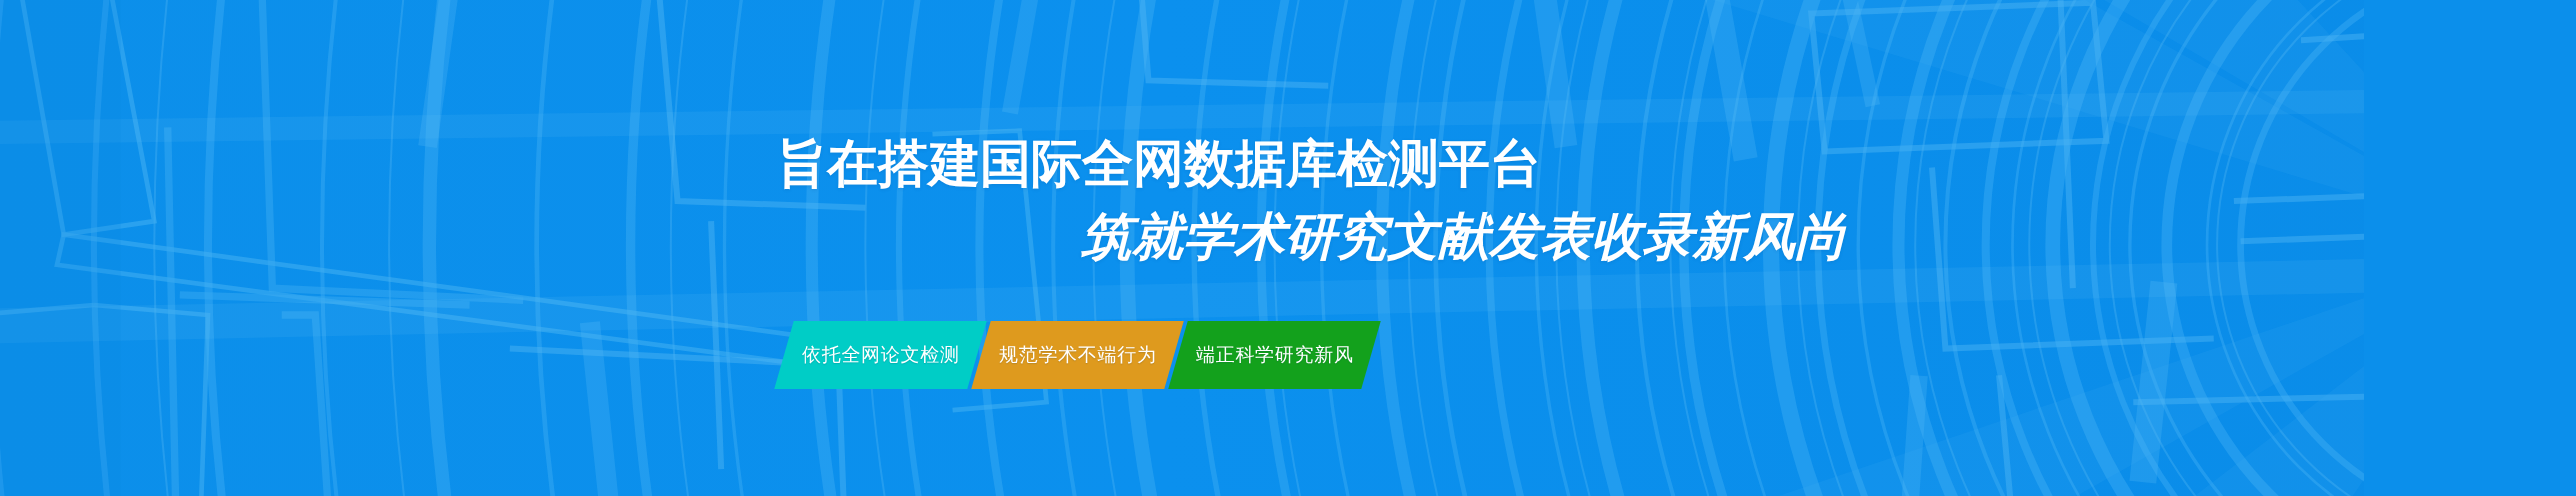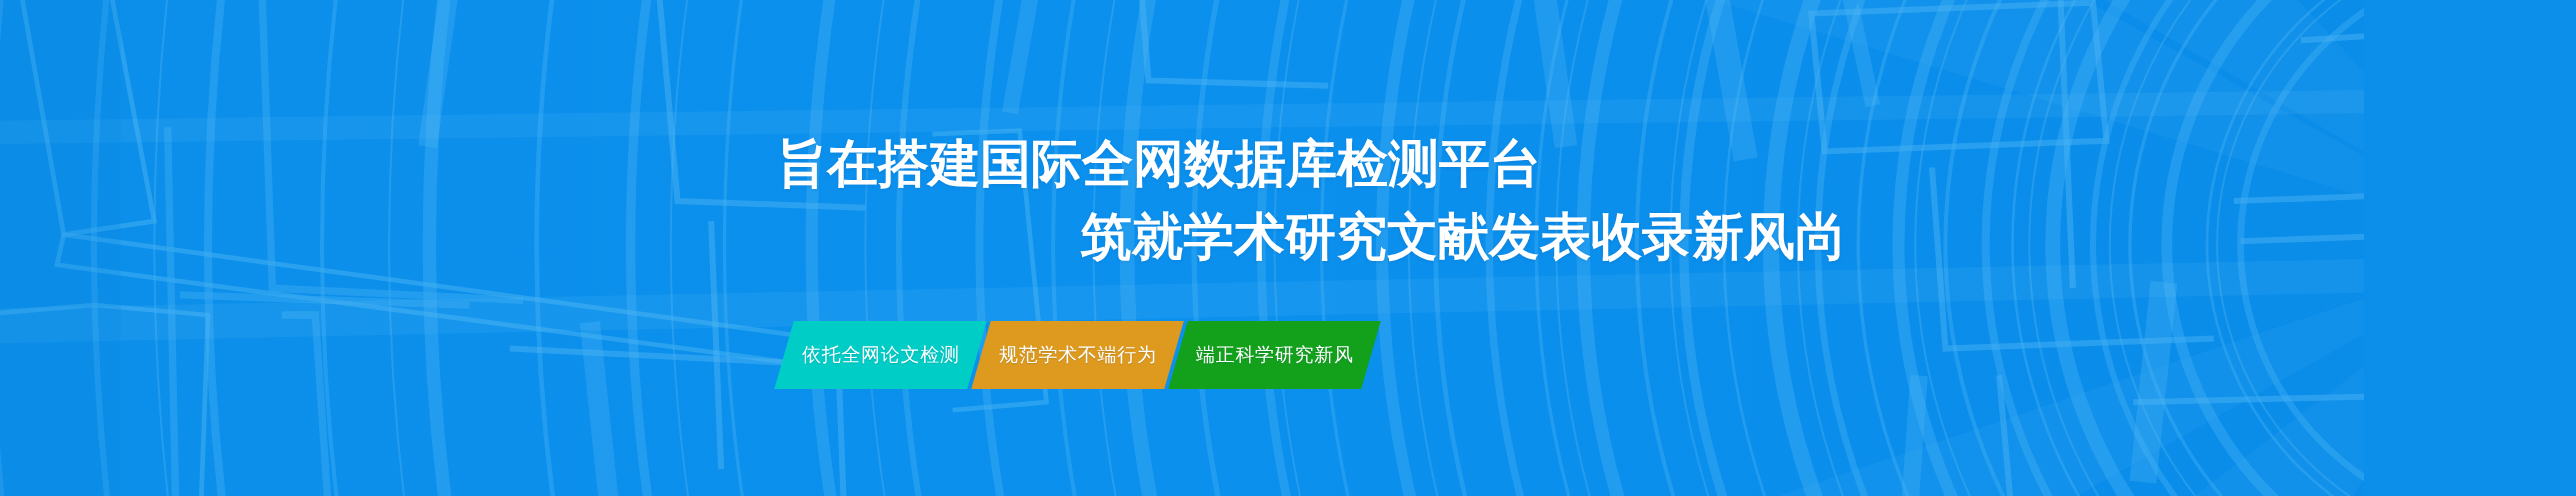--- a/index.html
+++ b/index.html
@@ -200,21 +200,21 @@
         <path d="M 0 180 L 3840 130 L 3840 165 L 0 215 Z"></path>
       </g>
 
       <rect x="0" y="0" width="180" height="740" fill="#0a86de" fill-opacity="0.18"></rect>
       <rect x="3640" y="0" width="200" height="740" fill="#0c93f0" fill-opacity="0.12"></rect>
     </g>
   </svg>
 
   <div class="headline">
     <div class="hl-line hl-line-1" style="color: rgb(255, 255, 255);">旨在搭建国际全网数据库检测平台</div>
-    <div class="hl-line hl-line-2" style="color: rgb(255, 255, 255);">筑就学术研究文献发表收录新风尚</div>
+    <div class="hl-line hl-line-2" style="color: rgb(255, 255, 255); font-style: italic;">筑就学术研究文献发表收录新风尚</div>
   </div>
 
   <div class="tabstrip">
 
     <div class="tab tab-1" style="background: rgb(0, 205, 198);">
       <span class="tab-label" style="color: rgb(255, 255, 255);">依托全网论文检测</span>
     </div>
 
     <div class="tab tab-2" style="background: rgb(222, 154, 30);">
       <span class="tab-label" style="color: rgb(255, 255, 255);">规范学术不端行为</span>

